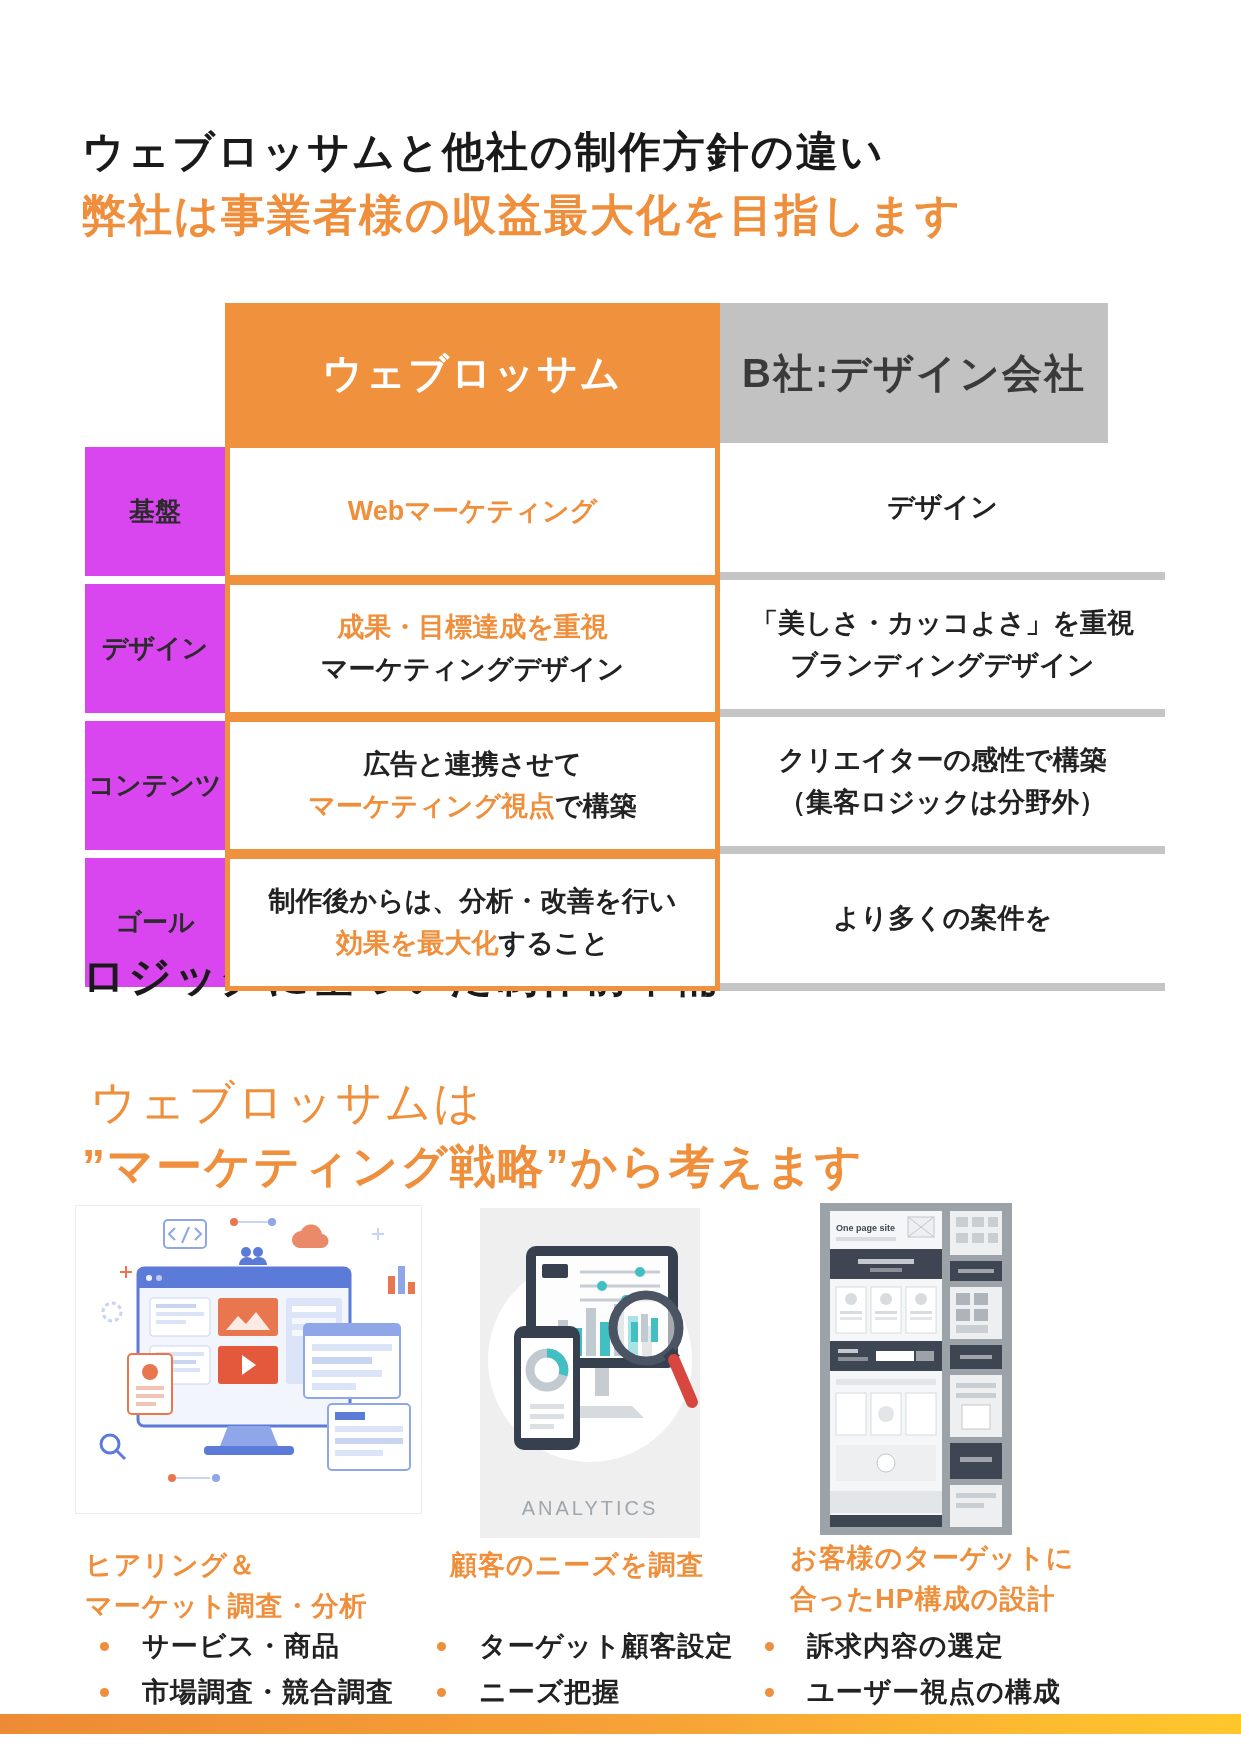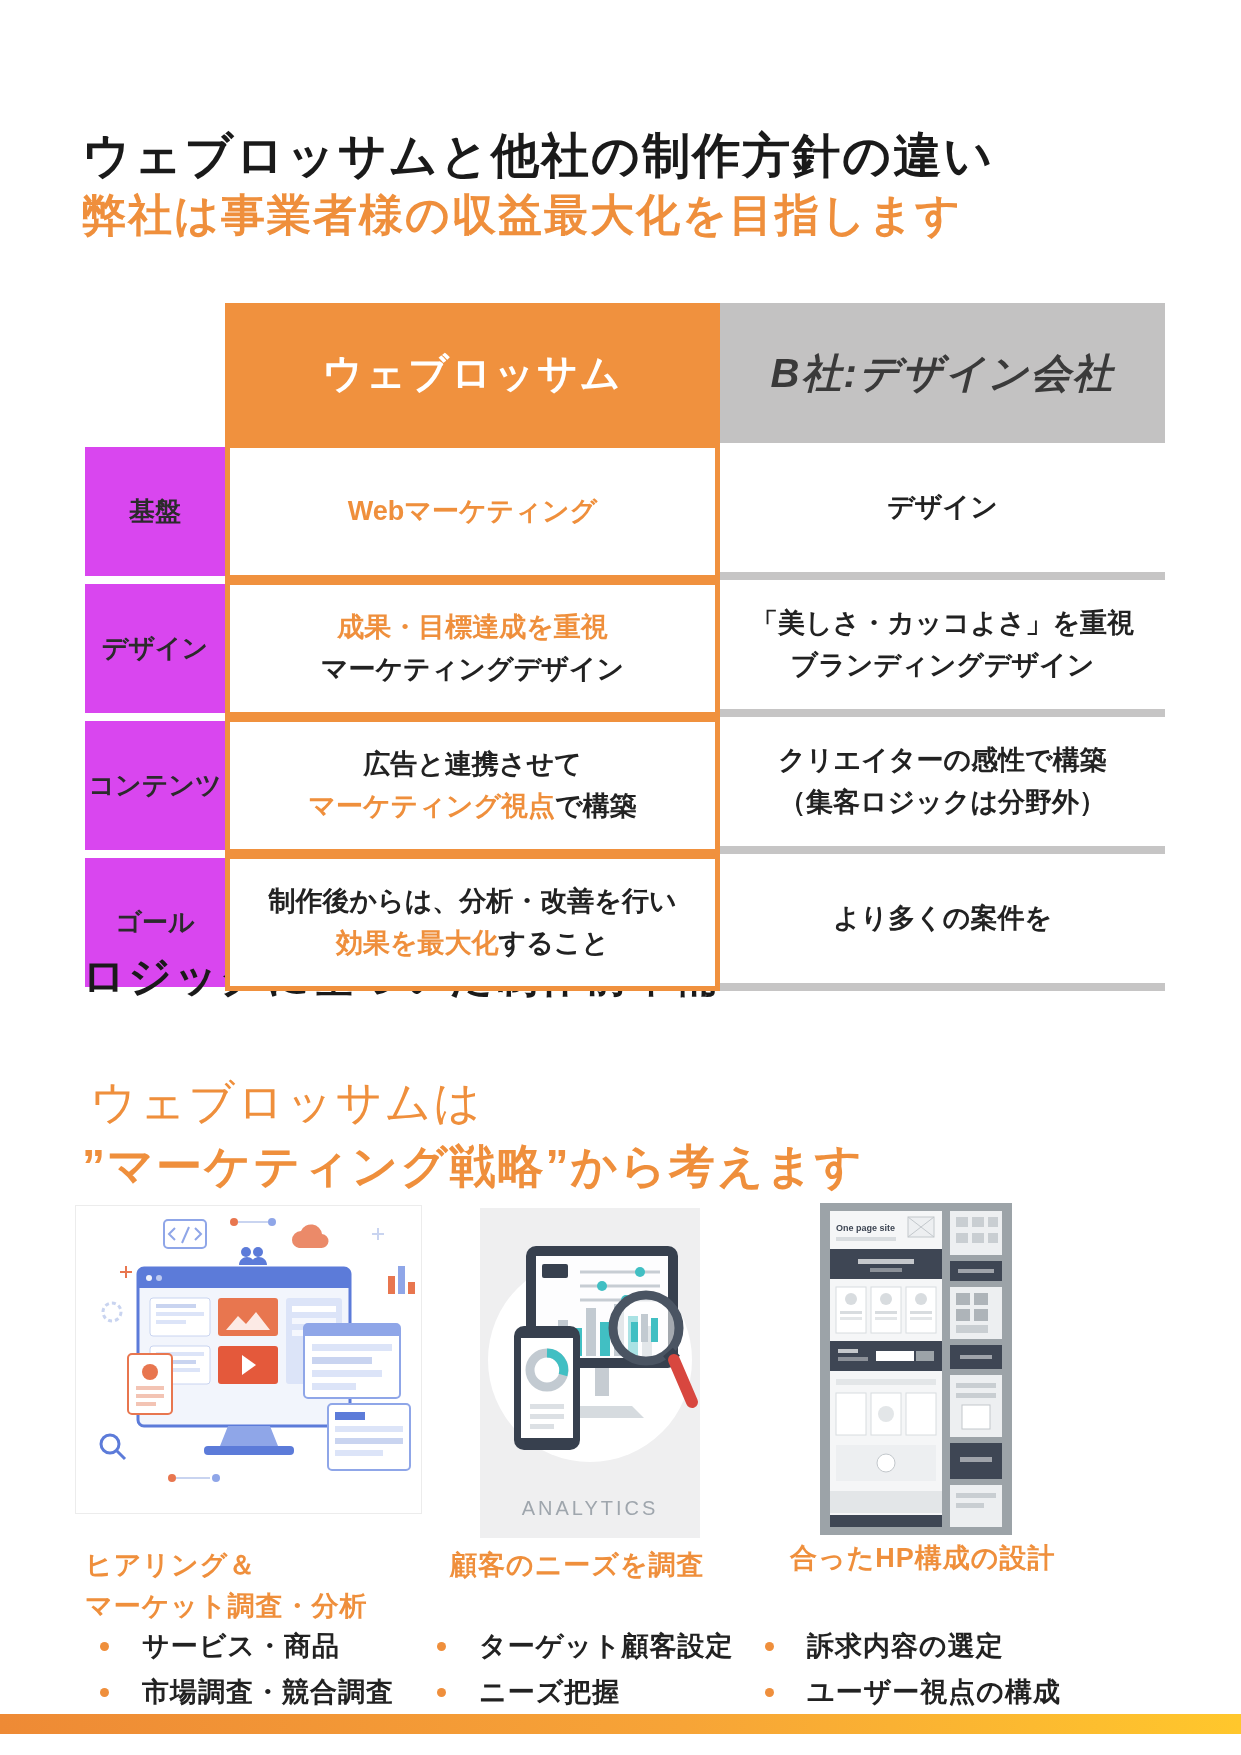--- a/index.html
+++ b/index.html
@@ -1,28 +1,28 @@
 <!DOCTYPE html>
 <html><head>
 <meta charset="utf-8">
 <style>
   html,body{margin:0;padding:0;background:#ffffff;}
   .page{position:relative;width:1241px;height:1755px;background:#ffffff;overflow:hidden;
         font-family:"Liberation Sans",sans-serif;}
 
   
-  .t1{position:absolute;left:82px;top:124px;font-size:48px;font-weight:bold;color:#1a1a1a;letter-spacing:2px;}
+  .t1{position:absolute;left:82px;top:124px;font-size:42px;font-weight:bold;color:#1a1a1a;letter-spacing:2px;}
   .t2{position:absolute;left:82px;top:186px;font-size:44px;font-weight:bold;color:#EF8F3C;letter-spacing:2px;}
 
   
   .tbl{position:absolute;left:85px;top:303px;width:1080px;height:688px;}
   .th{position:absolute;top:0;height:140px;display:flex;align-items:center;justify-content:center;
       font-weight:bold;font-size:40px;letter-spacing:2px;}
   .th-web{left:140px;width:495px;background:#F0913E;color:#ffffff;}
-  .th-b{left:635px;width:445px;background:#C3C2C2;color:#3a3a3a;font-style:italic;}
+  .th-b{left:635px;width:388px;background:#C3C2C2;color:#3a3a3a;}
   .r0{top:140px}.r1{top:277px}.r2{top:414px}.r3{top:551px}
   .rlabel{position:absolute;left:0;width:140px;height:129px;transform:translateY(4px);
       background:#d946ef;display:flex;align-items:center;justify-content:center;
       font-size:26px;font-weight:bold;color:#2b2b2b;}
   .cell{position:absolute;display:flex;flex-direction:column;align-items:center;justify-content:center;
       text-align:center;font-weight:bold;font-size:27px;line-height:1.55;color:#222;box-sizing:border-box;}
   .cweb{left:140px;width:495px;height:137px;background:#ffffff;border:5px solid #F0913E;z-index:2;}
   .cb{left:635px;width:445px;height:137px;background:#ffffff;border-bottom:8px solid #C6C5C5;}
   .hl{color:#EF8F3C;}
   .dark{color:#222;}
@@ -315,20 +315,21 @@
   </div>
 
   <div class="cap cap1">
     <div>ヒアリング＆</div>
     <div>マーケット調査・分析</div>
   </div>
   <div class="cap cap2">
     <div>顧客のニーズを調査</div>
   </div>
   <div class="cap cap3">
+    <div>お客様のターゲットに</div>
     <div>合ったHP構成の設計</div>
   </div>
 
   <div class="bullets b1">
     <div class="blt">
         <span class="dot"></span>
         <span class="btext">サービス・商品</span>
       </div>
     <div class="blt">
         <span class="dot"></span>

